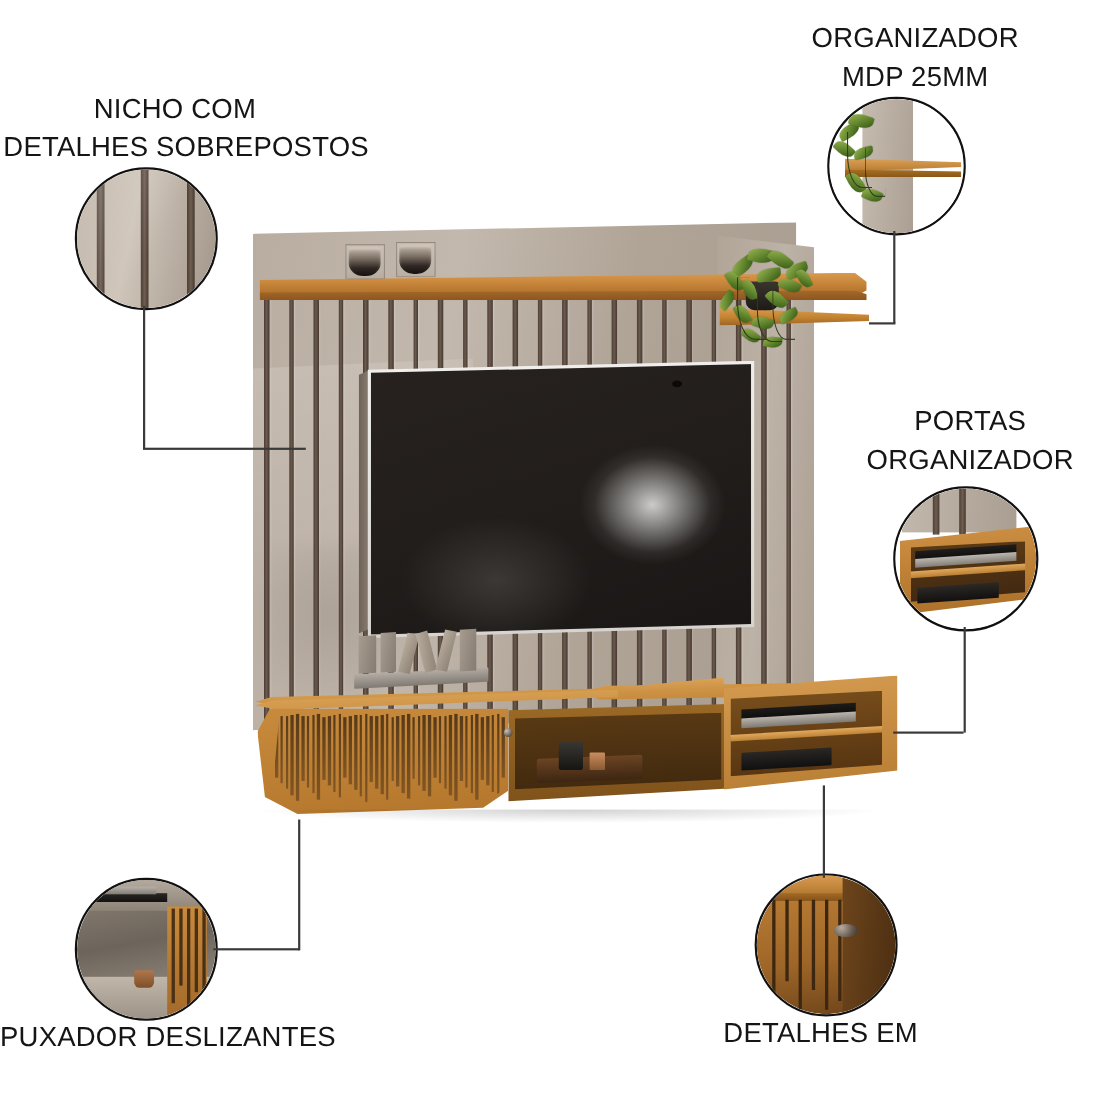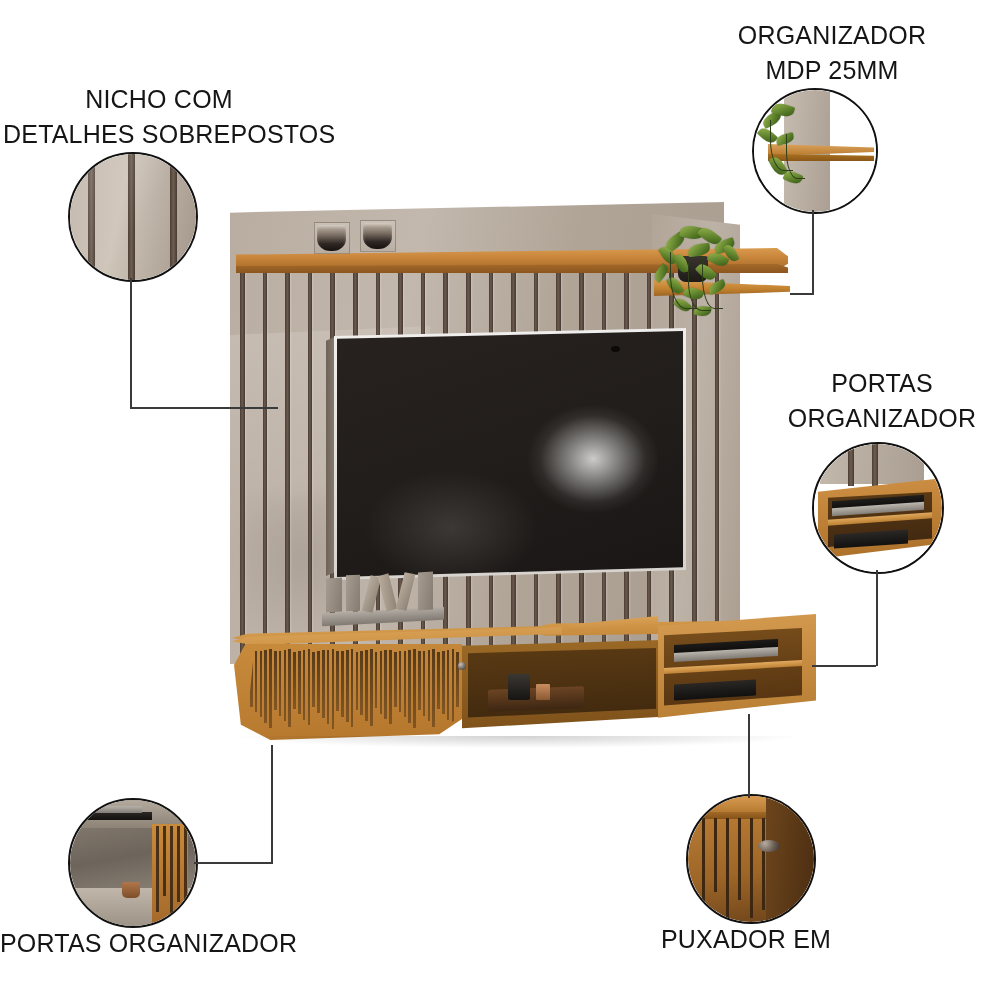--- a/index.html
+++ b/index.html
@@ -654,36 +654,36 @@
       <div style="position:absolute;left:86px;top:26px;width:2.5px;height:86px;background:#4a3014;"></div>
       <div style="position:absolute;left:93px;top:26px;width:2.5px;height:70px;background:#4a3014;"></div>
       <div style="position:absolute;left:100px;top:26px;width:2.5px;height:92px;background:#4a3014;"></div>
       <div style="position:absolute;left:107px;top:26px;width:2.5px;height:76px;background:#4a3014;"></div>
       <div style="position:absolute;left:114px;top:26px;width:2.5px;height:88px;background:#4a3014;"></div>
     </div>
   </div>
   <div class="leader v" style="left:271px; top:745px; height:119px;"></div>
   <div class="leader h" style="left:194px; top:862px; width:78px;"></div>
   <div class="callout-label" style="left:0px; top:926px; width:266px;">
-    <span>PORTAS ORGANIZADOR</span>
+    <span>PUXADOR DESLIZANTES</span>
   </div>
 
   <div class="callout-circle" style="left:686px; top:794px; width:126px; height:126px;">
     <div class="cc-inner">
       <div style="position:absolute;inset:0;background:linear-gradient(172deg,#c08238 0%,#9d6527 60%,#6c431a 100%);"></div>
       <div style="position:absolute;left:0;top:0;width:100%;height:18px;background:linear-gradient(180deg,#d89a4f,#b2782f);"></div>
       <div style="position:absolute;left:0;top:16px;width:100%;height:7px;background:linear-gradient(180deg,#a36a27,#855218);"></div>
       <div style="position:absolute;left:78px;top:0;width:50px;height:100%;background:linear-gradient(95deg,#6d451c,#4a2d11);"></div>
       <div style="position:absolute;left:14px;top:22px;width:3px;height:96px;background:#3d2711;"></div>
       <div style="position:absolute;left:26px;top:22px;width:3px;height:74px;background:#3d2711;"></div>
       <div style="position:absolute;left:38px;top:22px;width:3px;height:100px;background:#3d2711;"></div>
       <div style="position:absolute;left:50px;top:22px;width:3px;height:82px;background:#3d2711;"></div>
       <div style="position:absolute;left:62px;top:22px;width:3px;height:100px;background:#3d2711;"></div>
       <div style="position:absolute;left:74px;top:22px;width:3px;height:92px;background:#3d2711;"></div>
       <div style="position:absolute;left:70px;top:44px;width:22px;height:12px;border-radius:50%;background:radial-gradient(circle at 32% 28%,#b7aca1,#6a5d52 55%,#3a312a);"></div>
     </div>
   </div>
   <div class="leader v" style="left:748px; top:714px; height:84px;"></div>
   <div class="callout-label" style="left:588px; top:922px; width:316px;">
-    <span>PUXADOR EM</span>
+    <span>DETALHES EM</span>
   </div>
 
 </div>
 
 </body></html>

